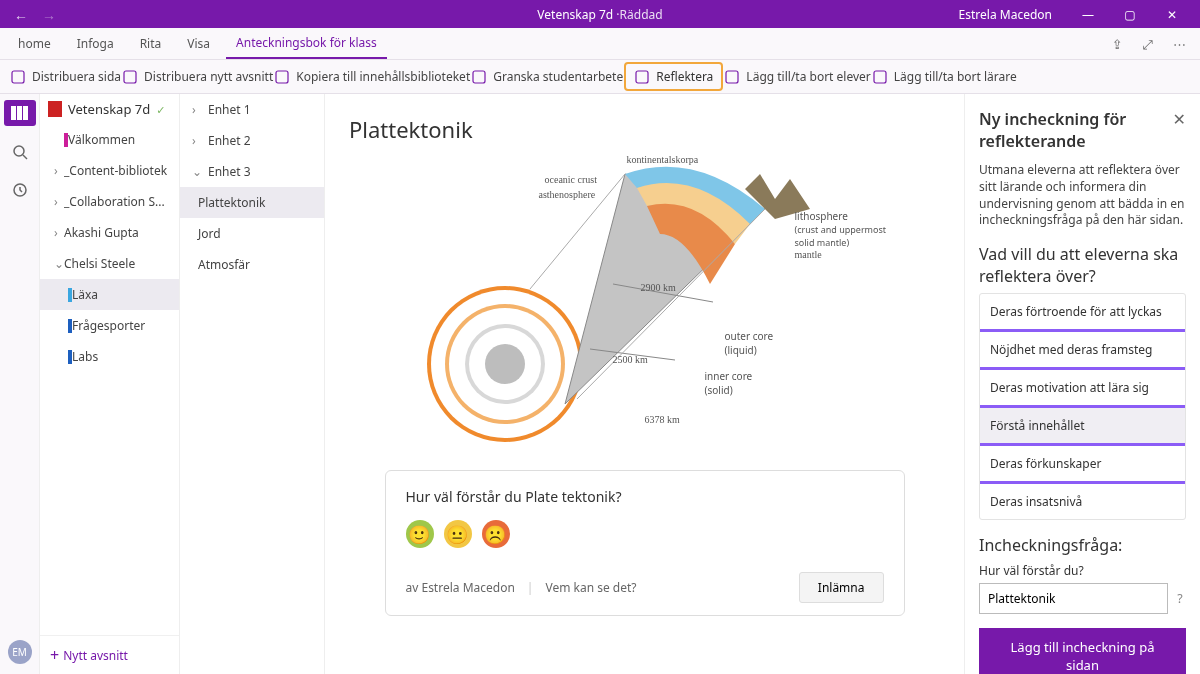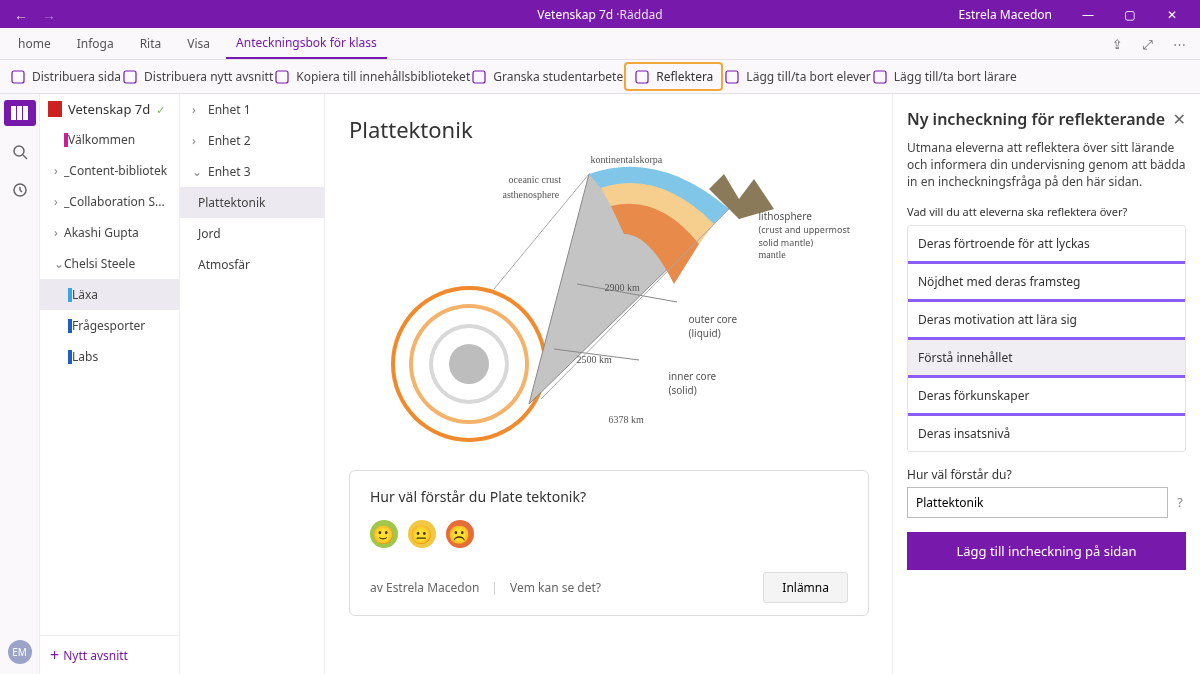--- a/index.html
+++ b/index.html
@@ -39,24 +39,24 @@
 .pg-footer { margin-top: auto; padding: 8px 10px; color: #7719aa; font-size: 12px; border-top: 1px solid #f0f0f0; }
 .canvas { flex: 1; overflow: hidden; padding: 20px 24px; position: relative; }
 .canvas h1 { font-weight: 400; font-size: 22px; margin-bottom: 10px; }
 .diagram { width: 500px; height: 300px; position: relative; margin: 0px auto 16px; }
 .reflect-card { border: 1px solid #ddd; border-radius: 6px; padding: 16px 20px 12px; width: 520px; margin: 0 auto; }
 .reflect-card .q { font-size: 14px; margin-bottom: 14px; }
 .emojis { display: flex; gap: 10px; margin-bottom: 24px; }
 .emoji { width: 28px; height: 28px; border-radius: 50%; display: flex; align-items: center; justify-content: center; font-size: 18px; }
 .card-foot { display: flex; align-items: center; font-size: 12px; color: #666; gap: 12px; }
 .card-foot .submit { margin-left: auto; background: #f4f4f4; border: 1px solid #ddd; padding: 6px 18px; border-radius: 3px; font-size: 12px; }
-.panel { width: 308px; border-left: 1px solid #eee; padding: 14px 14px; font-size: 12.5px; color: #333; overflow: hidden; }
+.panel { width: 236px; border-left: 1px solid #eee; padding: 14px 14px; font-size: 12.5px; color: #333; overflow: hidden; }
 .panel h2 { font-size: 16px; font-weight: 600; margin-bottom: 10px; display: flex; justify-content: space-between; align-items: flex-start; }
 .panel .desc { font-size: 12px; color: #444; line-height: 1.4; margin-bottom: 14px; }
-.panel .label { font-size: 11px; margin-bottom: 6px; }
+.panel .label { font-size: 16px; margin-bottom: 6px; }
 .opts { border: 1px solid #e3e3e3; border-radius: 3px; margin-bottom: 14px; }
 .opt { padding: 9px 10px; font-size: 12px; cursor: default; }
 .opt + .opt { border-top: 3px solid #8b5cf6; }
 .opt.sel { background: #f0eef3; }
 .panel .sub { font-size: 12px; margin-top: 4px; }
 .panel input[type=text] { width: calc(100% - 18px); border: 1px solid #bbb; padding: 6px 8px; font-size: 12px; margin-top: 4px; display: inline-block; }
 .helpq { display: inline-block; margin-left: 6px; color: #888; }
 .add-btn { margin-top: 14px; background: #7719aa; color: #fff; border: none; padding: 10px 20px; font-size: 13px; cursor: default; width: 100%; text-align: center; }
 
 .dlabel { position: absolute; font-size: 10px; color: #555; font-family: Georgia, serif; }
@@ -277,21 +277,21 @@
           <line x1="135" y1="135" x2="230" y2="20" stroke="#aaa"></line>
           <line x1="182" y1="245" x2="370" y2="55" stroke="#aaa"></line>
         </g>
       </svg>
       <span class="dlabel" style="left:232px;top:0px">kontinentalskorpa</span>
       <span class="dlabel" style="left:150px;top:20px">oceanic crust</span>
       <span class="dlabel" style="left:144px;top:35px">asthenosphere</span>
       <span class="dlabel" style="left:400px;top:55px"><span>lithosphere</span><br><span style="font-size:9px">(crust and uppermost solid mantle)</span></span>
       <span class="dlabel" style="left:400px;top:95px">mantle</span>
       <span class="dlabel" style="left:246px;top:128px">2900 km</span>
-      <span class="dlabel" style="left:330px;top:158px"><span>outer core</span><br><span>(liquid)</span></span>
+      <span class="dlabel" style="left:330px;top:175px"><span>outer core</span><br><span>(liquid)</span></span>
       <span class="dlabel" style="left:218px;top:200px">2500 km</span>
       <span class="dlabel" style="left:310px;top:215px"><span>inner core</span><br><span>(solid)</span></span>
       <span class="dlabel" style="left:250px;top:260px">6378 km</span>
     </div>
 
     <div class="reflect-card">
       <div class="q">Hur väl förstår du Plate tektonik?</div>
       <div class="emojis">
         <div class="emoji" style="background:#9fc74a">🙂</div>
         <div class="emoji" style="background:#f2c744">😐</div>
@@ -314,20 +314,21 @@
     <p class="desc">Utmana eleverna att reflektera över sitt lärande och informera din undervisning genom att bädda in en incheckningsfråga på den här sidan.</p>
     <div class="label">Vad vill du att eleverna ska reflektera över?</div>
     <div class="opts" id="opts">
         <div class="opt">Deras förtroende för att lyckas</div>
         <div class="opt">Nöjdhet med deras framsteg</div>
         <div class="opt">Deras motivation att lära sig</div>
         <div class="opt sel">Förstå innehållet</div>
         <div class="opt">Deras förkunskaper</div>
         <div class="opt">Deras insatsnivå</div>
       </div>
+    <div class="label">Incheckningsfråga:</div>
     <div class="sub">Hur väl förstår du?</div>
     <div>
       <input type="text" value="Plattektonik" style="">
       <span class="helpq">?</span>
     </div>
     <button class="add-btn">Lägg till incheckning på sidan</button>
   </div>
 </div>
 
 </body></html>

